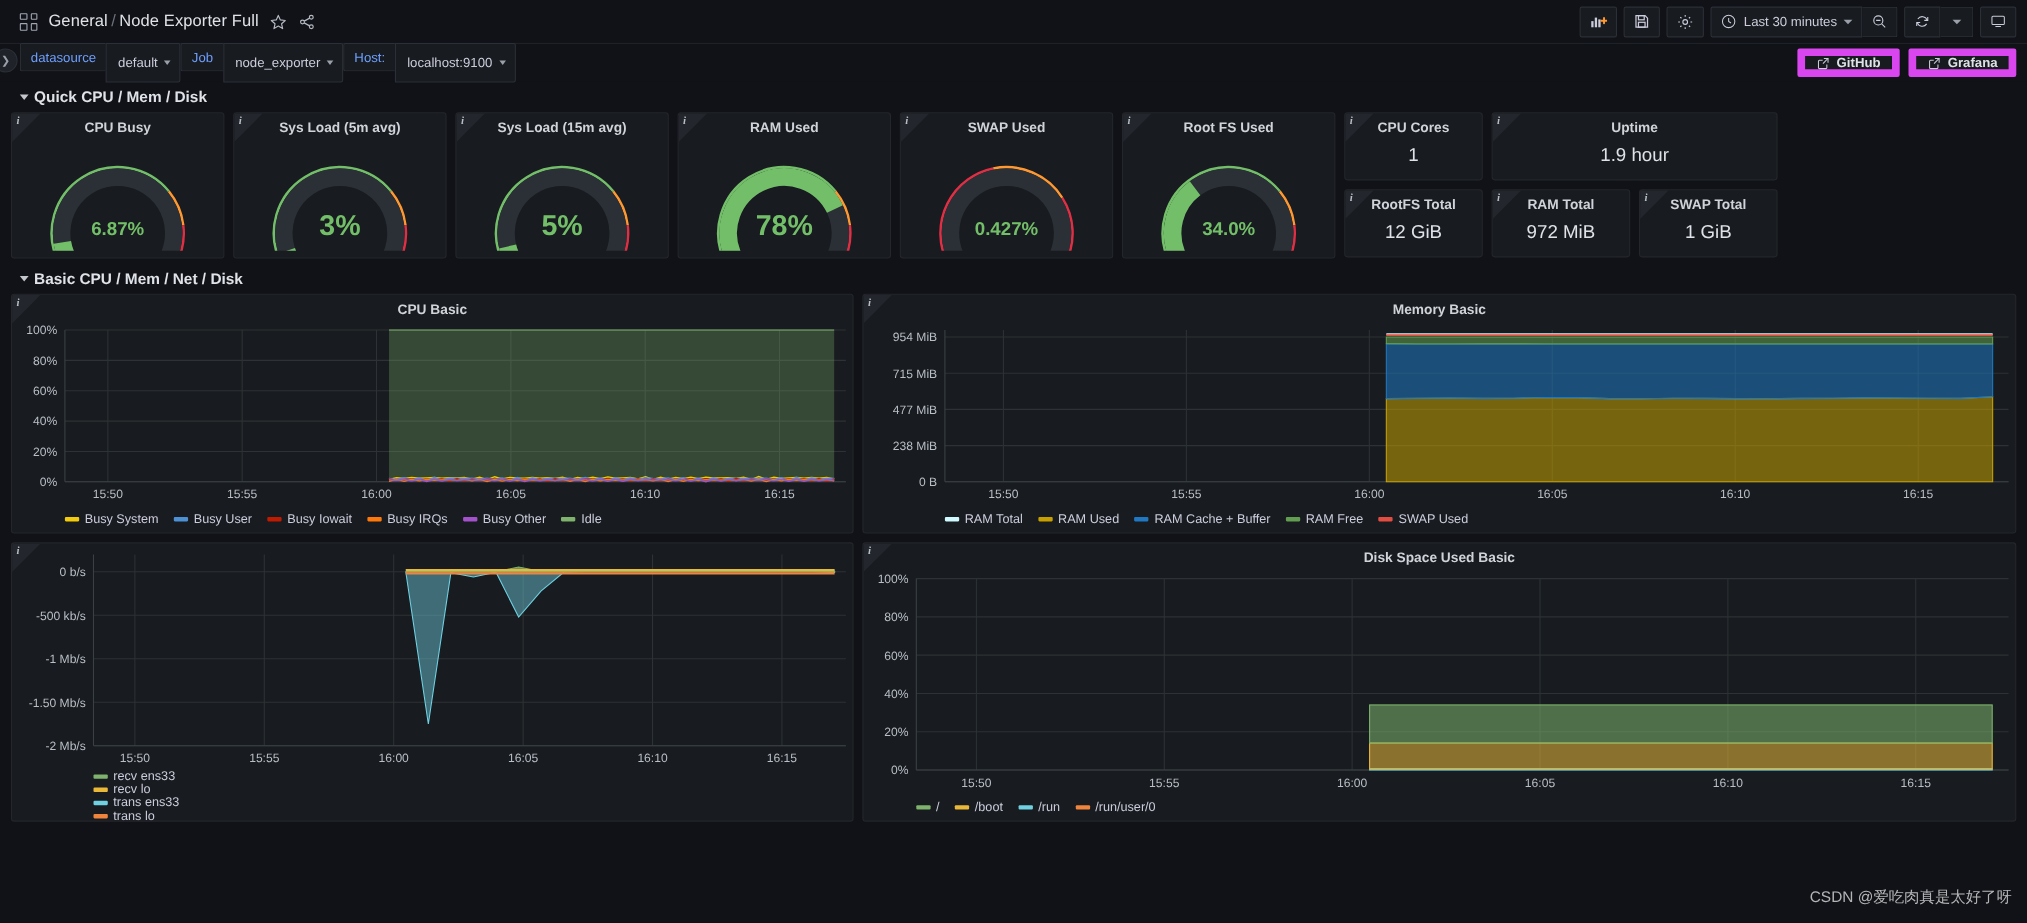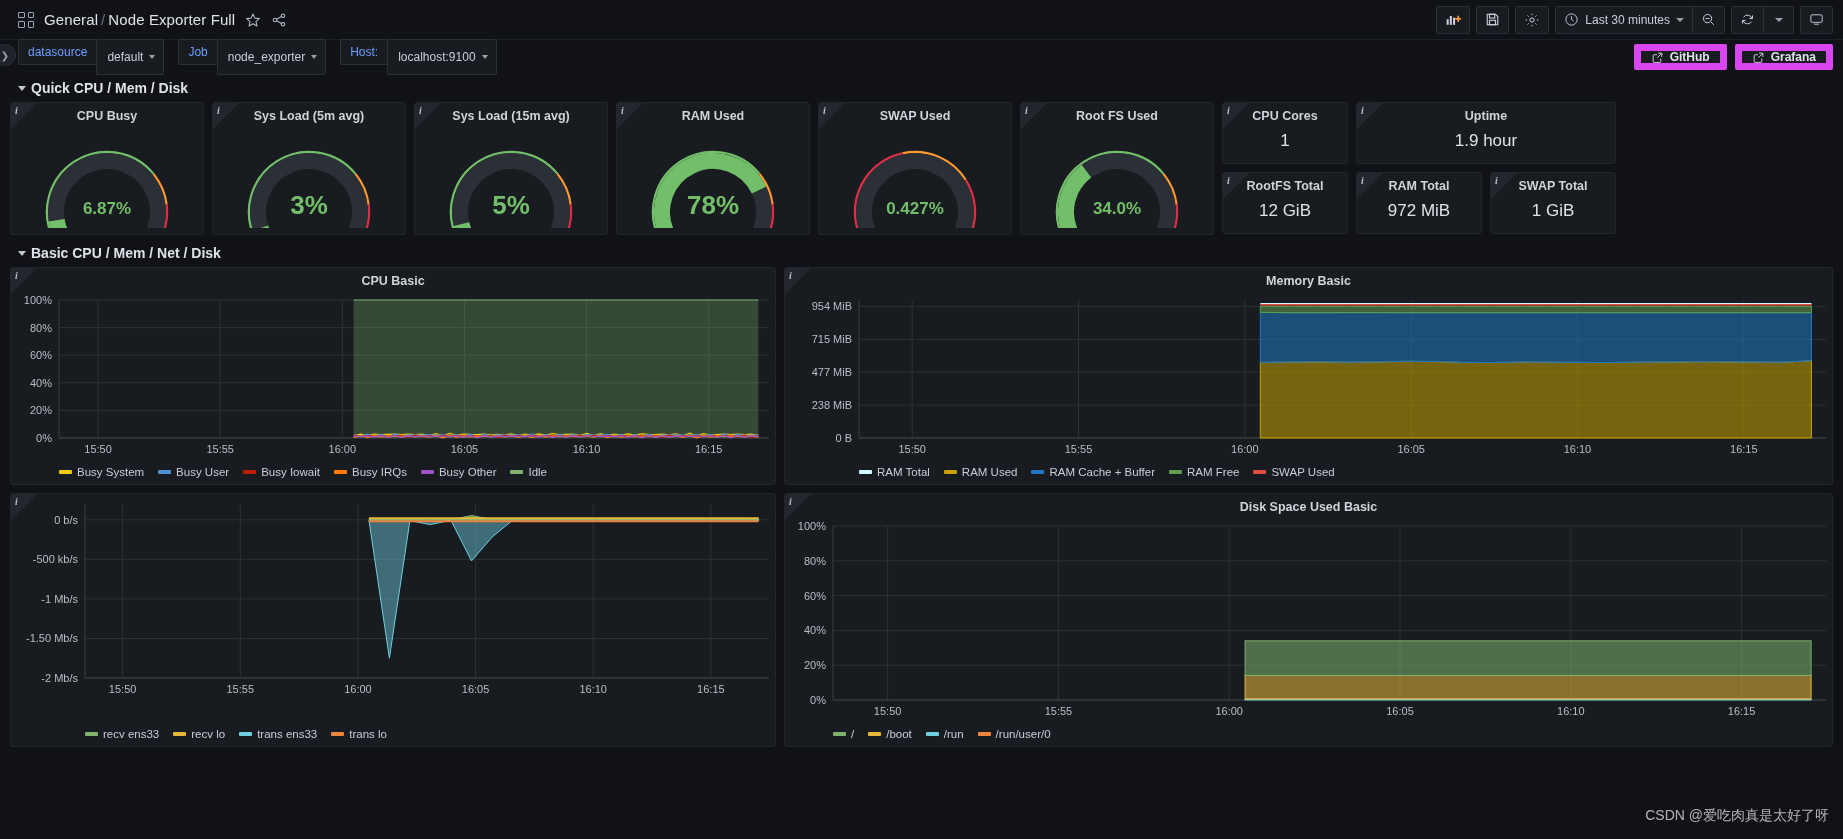--- a/index.html
+++ b/index.html
@@ -39,21 +39,21 @@
   .tn-group .tn-box:first-child { border-radius: 2px 0 0 2px; border-left: 1px solid #2b2f37; }
   .tn-group .tn-box:last-child { border-radius: 0 2px 2px 0; }
   .caret { width: 0; height: 0; border-left: 4px solid transparent;
            border-right: 4px solid transparent; border-top: 4px solid #9aa0a9; }
 
   
   .varrow {
     height: 34px; display: flex; align-items: center; gap: 0px;
     padding: 0 10px 0 18px; background: #111217;
   }
-  .vargroup { display: flex; align-items: stretch; margin-right: 14px; }
+  .vargroup { display: flex; align-items: stretch; }
   .varlabel {
     background: #181b1f; border: 1px solid #2b2f37; border-right: none;
     border-radius: 2px 0 0 2px; padding: 0 9px;
     display: flex; align-items: center; color: #6e9fff; font-size: 12px; height: 26px;
   }
   .varvalue {
     background: #181b1f; border: 1px solid #2b2f37; border-radius: 0 2px 2px 0;
     padding: 0 8px 0 10px; height: 36px;
     display: flex; align-items: center; gap: 6px; color: #ccccdc;
     font-size: 12px; cursor: pointer;
@@ -579,21 +579,21 @@
           <line x1="699.86" x2="699.86" y1="10" y2="184" class="gridline"></line>
           <text x="699.86" y="199" text-anchor="middle" class="axis-label">16:15</text>
           <line x1="74" x2="74" y1="10" y2="184" class="axisline"></line>
           <line x1="74" x2="758" y1="184" y2="184" class="axisline"></line>
           <path d="M 357.86 25.818181818181824 L 357.9 25.8 L 378.4 164.2 L 398.9 26.6 L 419.4 30.6 L 439.9 26.2 L 460.5 66.9 L 481.0 43.2 L 501.5 26.2 L 522.0 25.8 L 542.5 25.8 L 563.1 25.8 L 583.6 25.8 L 604.1 25.8 L 624.6 25.8 L 645.1 25.8 L 665.7 25.8 L 686.2 25.8 L 706.7 25.8 L 727.2 25.8 L 747.7 26.3 L 747.74 25.818181818181824 Z" fill="#6ed0e0" fill-opacity="0.45" stroke="#6ed0e0" stroke-width="1"></path>
           <path d="M 357.86 25.818181818181824 L 357.9 25.8 L 378.4 25.2 L 398.9 25.7 L 419.4 25.8 L 439.9 25.7 L 460.5 21.5 L 481.0 25.6 L 501.5 25.7 L 522.0 25.8 L 542.5 25.8 L 563.1 25.8 L 583.6 25.8 L 604.1 25.8 L 624.6 25.8 L 645.1 25.8 L 665.7 25.8 L 686.2 25.8 L 706.7 25.8 L 727.2 25.8 L 747.7 25.1 L 747.74 25.818181818181824 Z" fill="#7eb26d" fill-opacity="0.8" stroke="#7eb26d" stroke-width="1"></path>
           <line x1="357.86" x2="747.74" y1="24.318181818181824" y2="24.318181818181824" stroke="#eab839" stroke-width="2"></line>
           <line x1="357.86" x2="747.74" y1="27.318181818181824" y2="27.318181818181824" stroke="#ef843c" stroke-width="2"></line>
         </svg>
       </div>
-      <div class="legend" style="padding-left: 74px;">
+      <div class="legend" style="padding-left: 74px; flex-direction: column;">
         <div class="legend-item">
           <span class="legend-swatch" style="background: rgb(126, 178, 109);"></span>
           <span>recv ens33</span>
         </div>
         <div class="legend-item">
           <span class="legend-swatch" style="background: rgb(234, 184, 57);"></span>
           <span>recv lo</span>
         </div>
         <div class="legend-item">
           <span class="legend-swatch" style="background: rgb(110, 208, 224);"></span>

